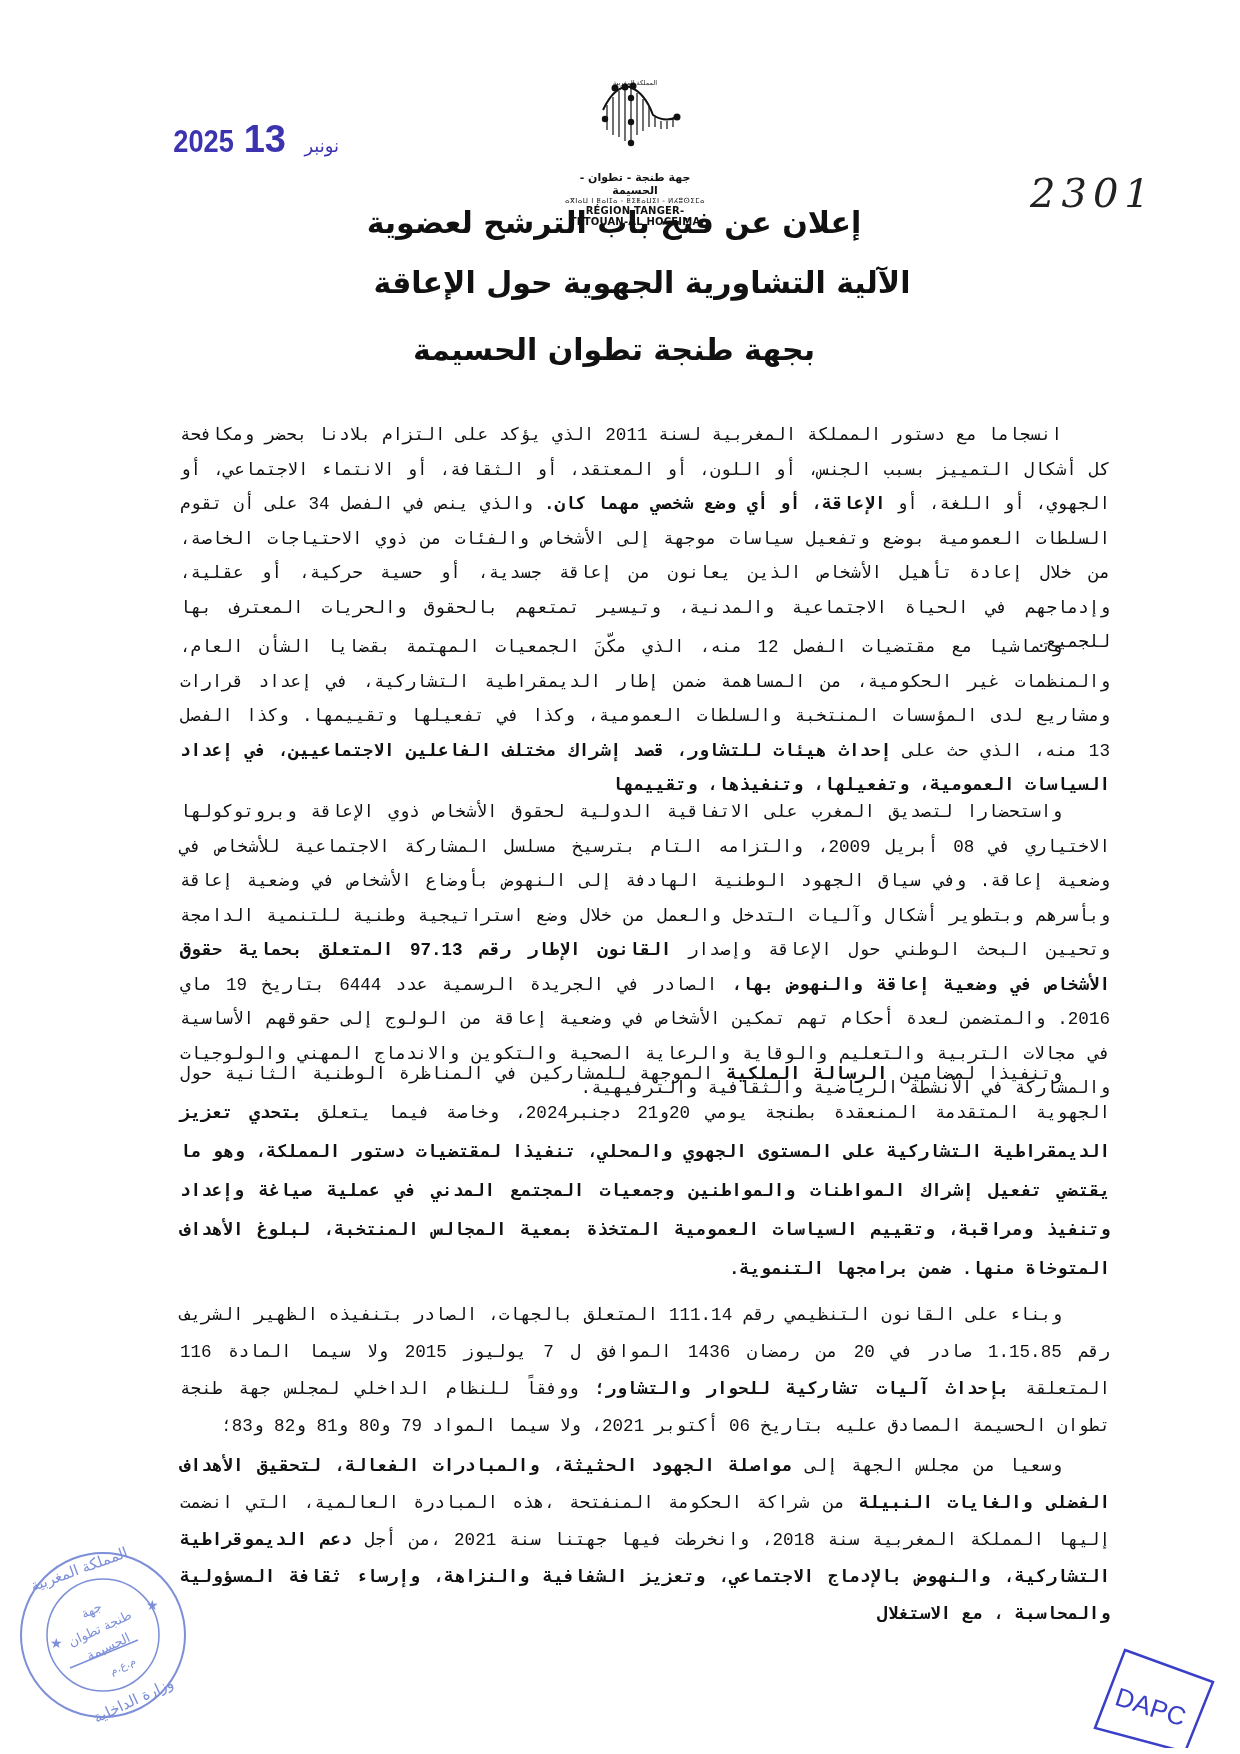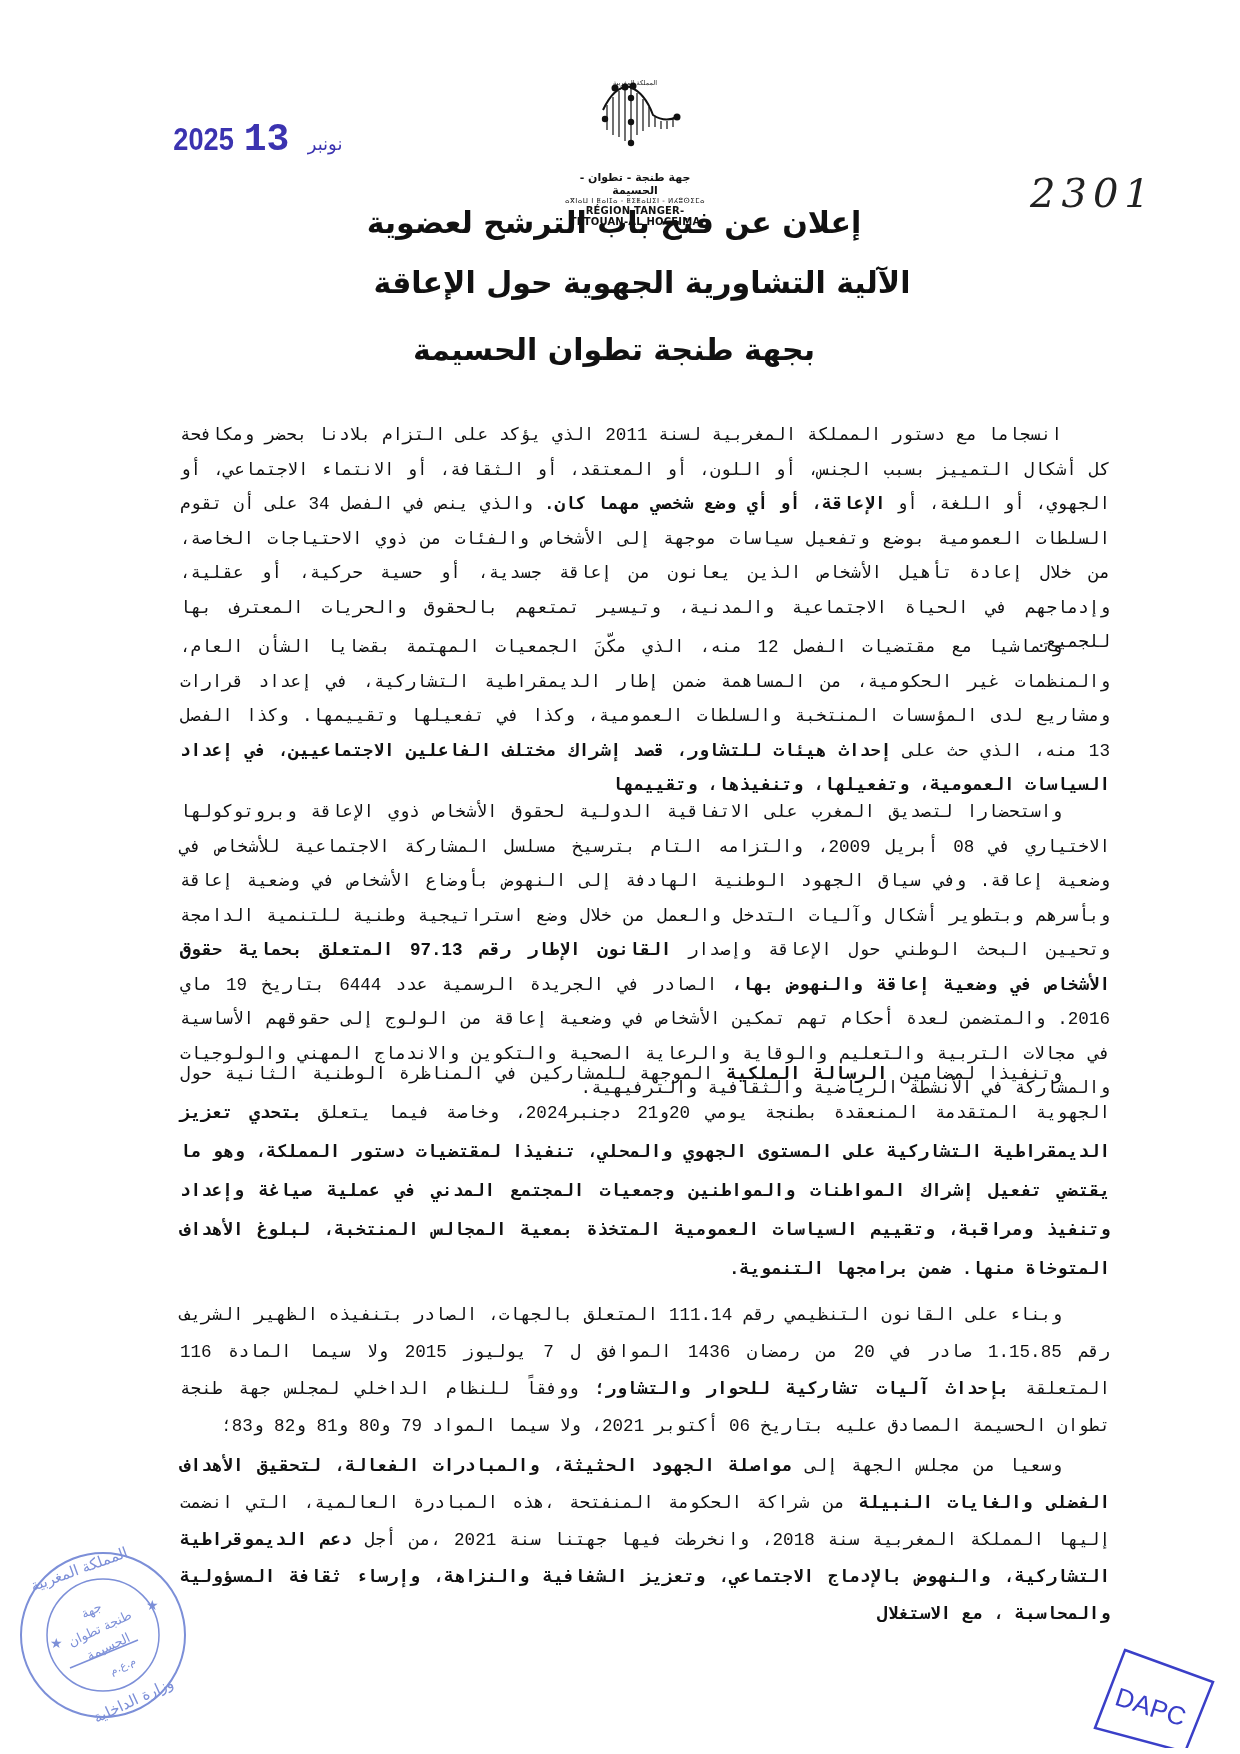--- a/index.html
+++ b/index.html
@@ -10,21 +10,21 @@
   .logo { left:560px; top:75px; width:150px; height:120px; text-align:center; }
   .logo svg { display:block; margin:0 auto; }
   .logo-ar { font-size:11px; font-weight:bold; margin-top:18px; direction:rtl; }
   .logo-tif { font-size:7px; letter-spacing:0.5px; }
   .logo-fr { font-size:10px; font-weight:bold; letter-spacing:0.2px; }
   
   .date { left:168px; top:118px; color:#3b33b0; direction:ltr; white-space:nowrap;
           font-family:"Liberation Sans", sans-serif; }
   .date .yr { font-size:32px; font-weight:bold; transform:scaleX(0.85); display:inline-block; }
   .date .mo { font-size:18px; margin:7px 10px 0 14px; }
-  .date .dy { font-size:38px; font-weight:bold; letter-spacing:6px;font-family:Liberation Mono, monospace; }
+  .date .dy { font-size:38px; font-weight:bold; letter-spacing:6px; }
   .regnum { left:1030px; top:170px; font-family:"DejaVu Serif", serif; font-size:40px;
             color:#222; font-style:italic; letter-spacing:6px; }
   
   .title { left:0; width:1228px; text-align:center; direction:rtl; font-weight:bold;
            font-family:"DejaVu Sans", sans-serif; font-size:30px; color:#111; }
   .t1 { top:205px; } .t2 { top:265px;margin-left:28px; } .t3 { top:332px; }
   
   .para { left:180px; width:930px; direction:rtl; text-align:justify; text-align-last:right;
           font-family:Liberation Mono, monospace; font-size:17.6px; line-height:34.5px; }
   .para .ind { display:inline-block; width:48px; }

